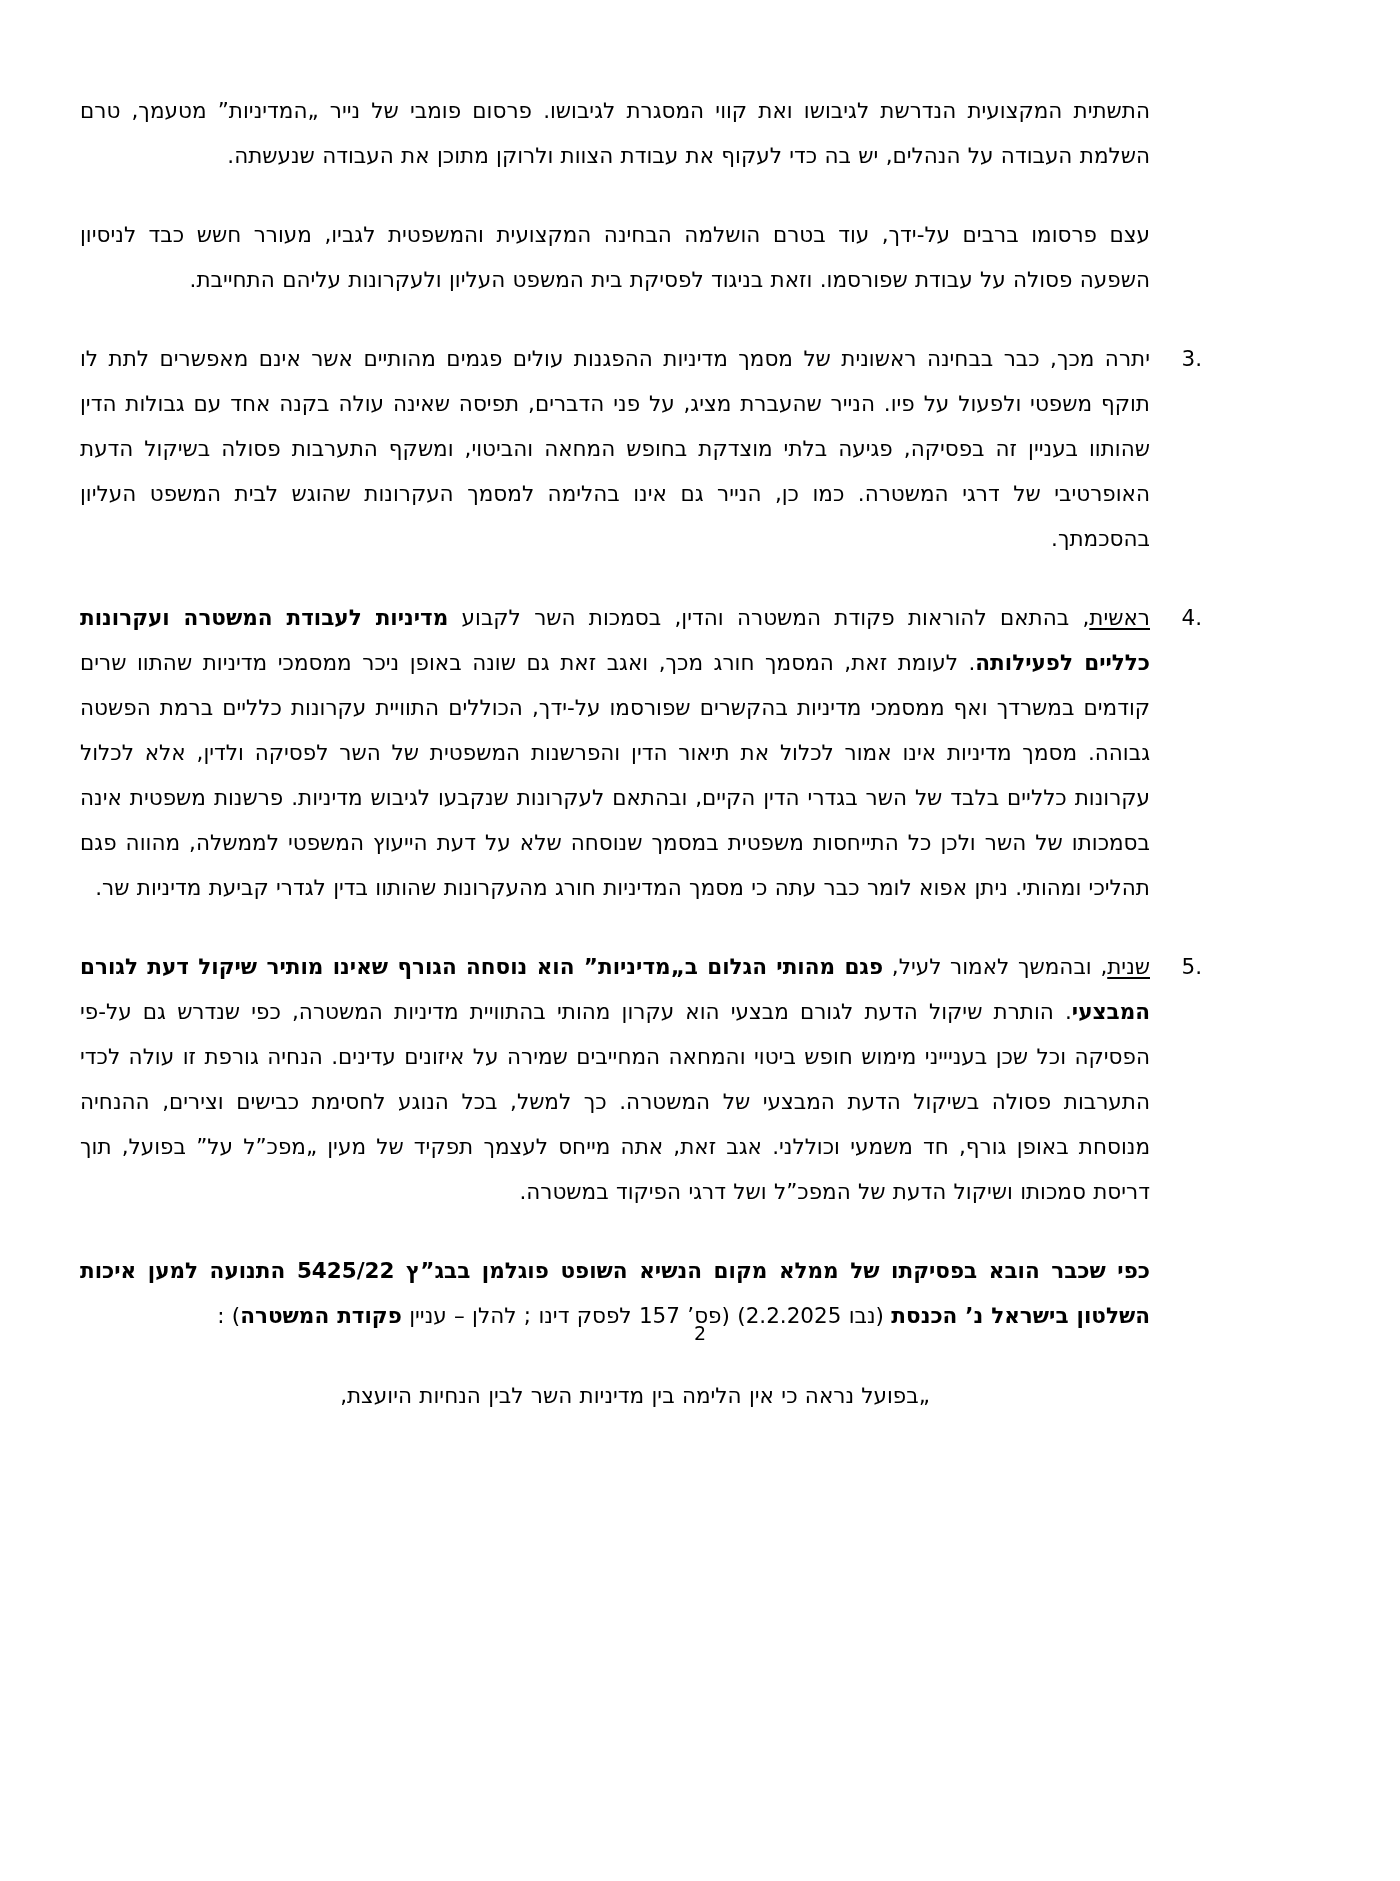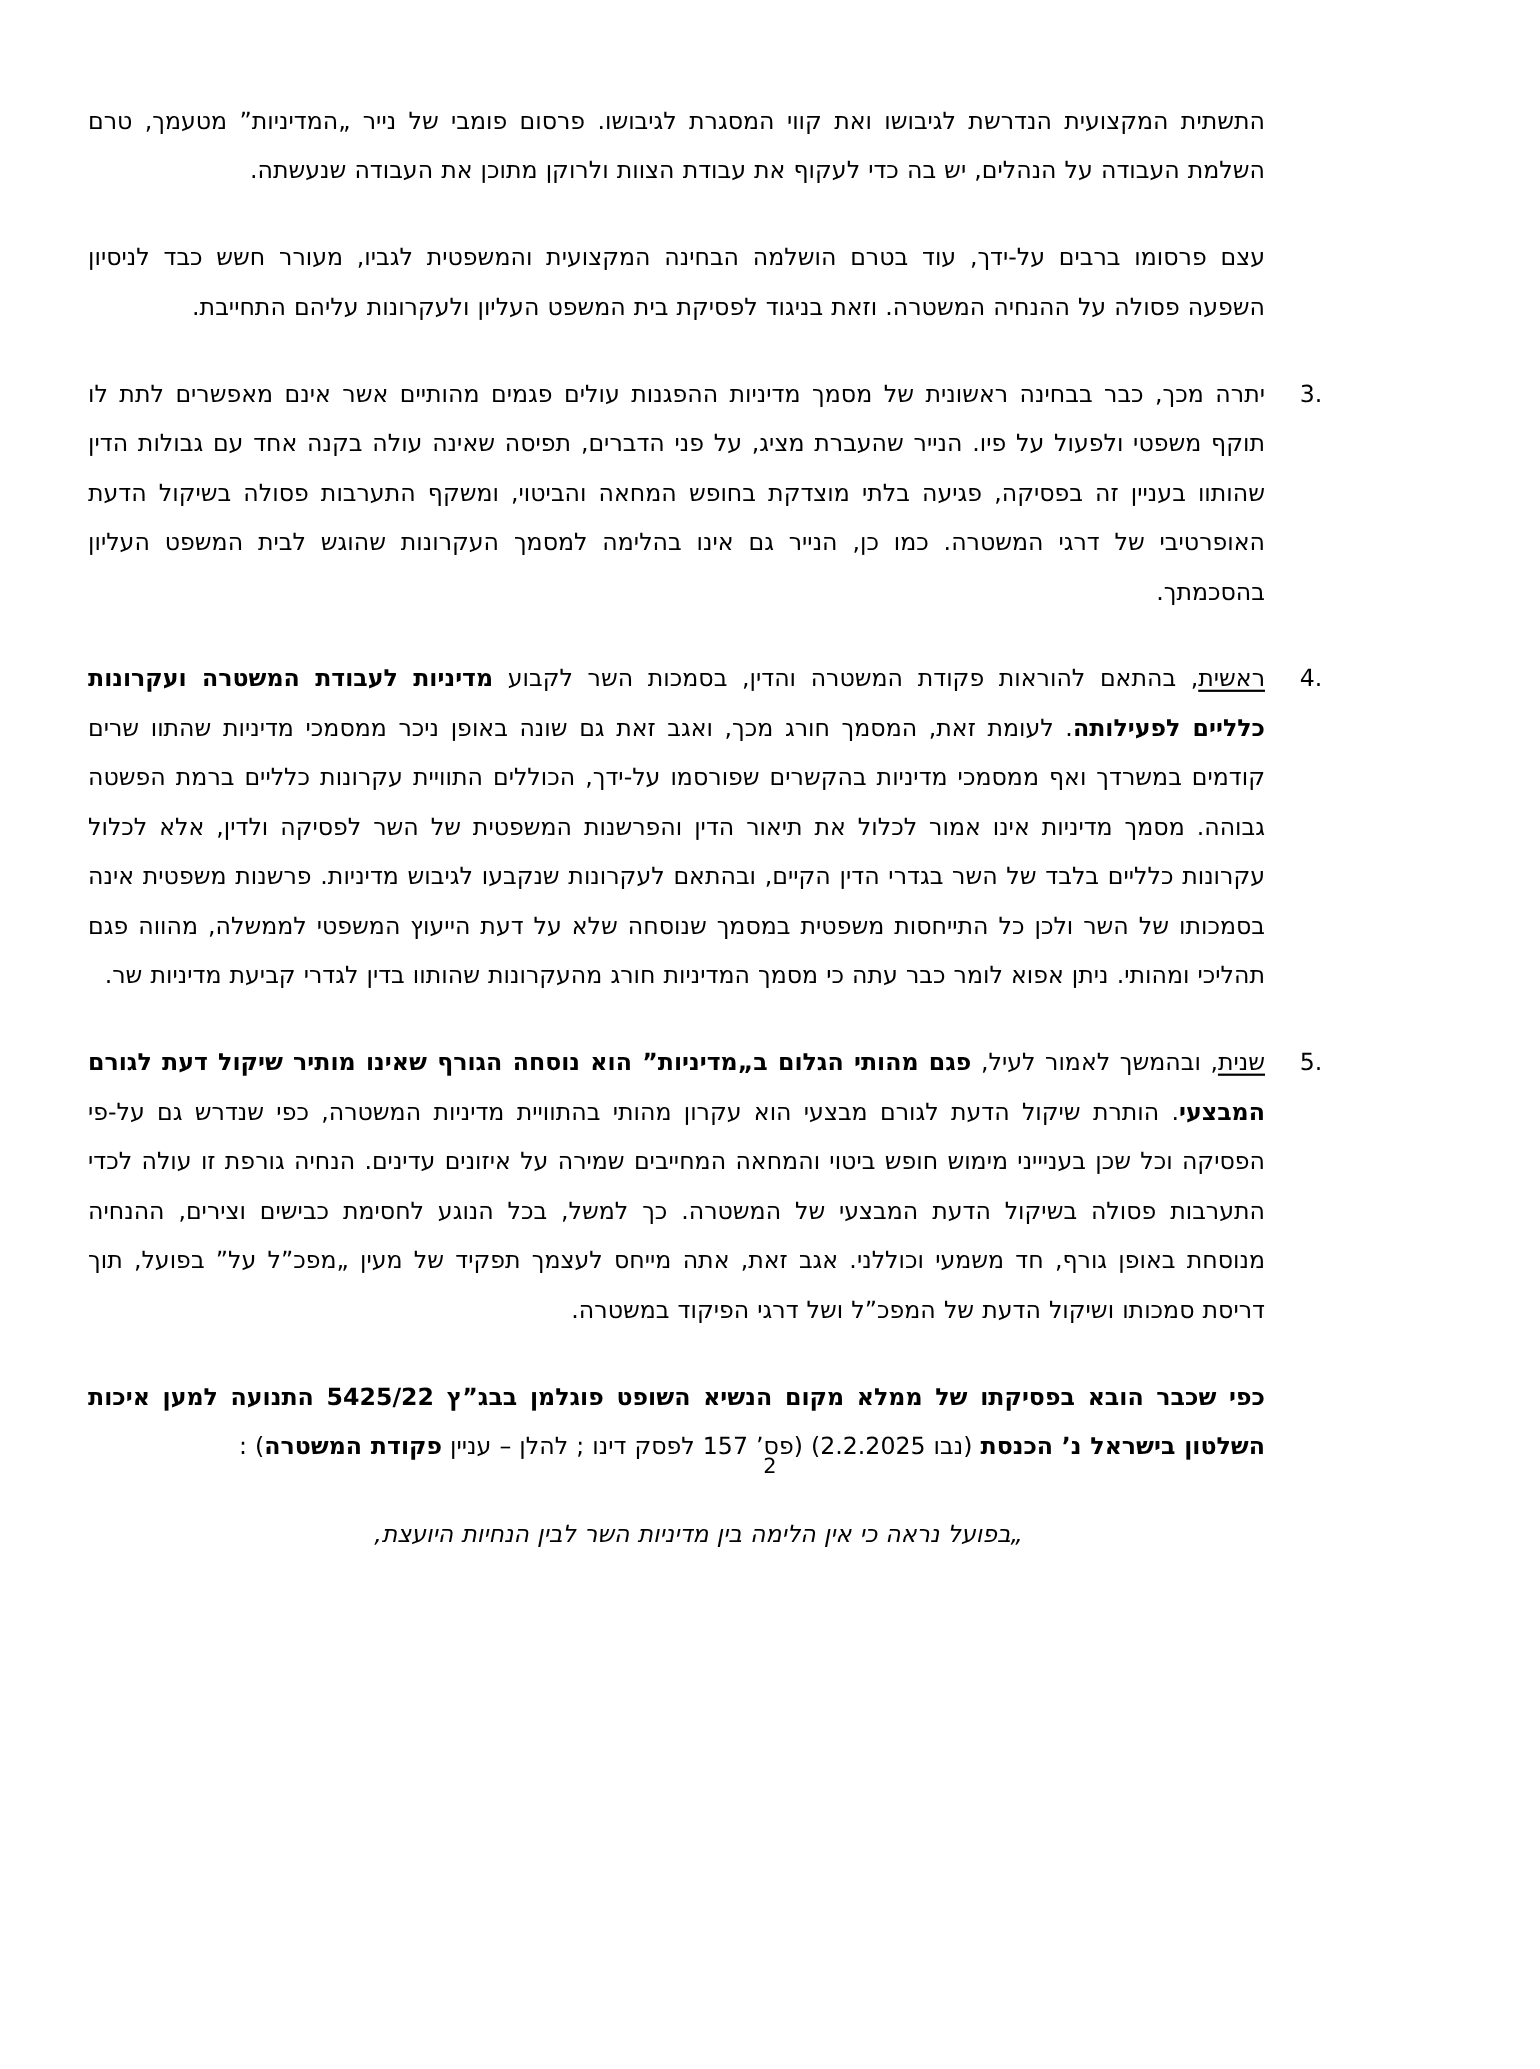--- a/index.html
+++ b/index.html
@@ -83,21 +83,21 @@
 
   
   .quote {
     margin: 0;
     direction: rtl;
     text-align: center;
     text-align-last: center;
     padding: 0 120px 0 160px;
     line-height: 44px;
   }
-  .quote .qline { display: block; font-style: italic; }
+  .quote .qline { display: block; }
 
   
   .page-number {
     position: absolute;
     bottom: 6px;
     left: 0;
     right: 0;
     text-align: center;
     font-size: 19px;
     direction: ltr;
@@ -105,21 +105,21 @@
 </style>
 </head>
 <body>
 
 <div id="page">
 
   <div class="doc-body">
 
     <p class="para">התשתית המקצועית הנדרשת לגיבושו ואת קווי המסגרת לגיבושו. פרסום פומבי של נייר „המדיניות” מטעמך, טרם השלמת העבודה על הנהלים, יש בה כדי לעקוף את עבודת הצוות ולרוקן מתוכן את העבודה שנעשתה.</p>
 
-    <p class="para">עצם פרסומו ברבים על-ידך, עוד בטרם הושלמה הבחינה המקצועית והמשפטית לגביו, מעורר חשש כבד לניסיון השפעה פסולה על ההנחיה המשטרה. וזאת בניגוד לפסיקת בית המשפט העליון ולעקרונות עליהם התחייבת.</p>
+    <p class="para">עצם פרסומו ברבים על-ידך, עוד בטרם הושלמה הבחינה המקצועית והמשפטית לגביו, מעורר חשש כבד לניסיון השפעה פסולה על עבודת שפורסמו. וזאת בניגוד לפסיקת בית המשפט העליון ולעקרונות עליהם התחייבת.</p>
 
     <div class="numbered">
       <span class="num">3.</span>
       <span class="ntext">יתרה מכך, כבר בבחינה ראשונית של מסמך מדיניות ההפגנות עולים פגמים מהותיים אשר אינם מאפשרים לתת לו תוקף משפטי ולפעול על פיו. הנייר שהעברת מציג, על פני הדברים, תפיסה שאינה עולה בקנה אחד עם גבולות הדין שהותוו בעניין זה בפסיקה, פגיעה בלתי מוצדקת בחופש המחאה והביטוי, ומשקף התערבות פסולה בשיקול הדעת האופרטיבי של דרגי המשטרה. כמו כן, הנייר גם אינו בהלימה למסמך העקרונות שהוגש לבית המשפט העליון בהסכמתך.</span>
     </div>
 
     <div class="numbered">
       <span class="num">4.</span>
       <span class="ntext">
         <span class="bu">ראשית</span><span>, בהתאם להוראות פקודת המשטרה והדין, בסמכות השר לקבוע </span><b>מדיניות לעבודת המשטרה ועקרונות כלליים לפעילותה</b><span>. לעומת זאת, המסמך חורג מכך, ואגב זאת גם שונה באופן ניכר ממסמכי מדיניות שהתוו שרים קודמים במשרדך ואף ממסמכי מדיניות בהקשרים שפורסמו על-ידך, הכוללים התוויית עקרונות כלליים ברמת הפשטה גבוהה. מסמך מדיניות אינו אמור לכלול את תיאור הדין והפרשנות המשפטית של השר לפסיקה ולדין, אלא לכלול עקרונות כלליים בלבד של השר בגדרי הדין הקיים, ובהתאם לעקרונות שנקבעו לגיבוש מדיניות. פרשנות משפטית אינה בסמכותו של השר ולכן כל התייחסות משפטית במסמך שנוסחה שלא על דעת הייעוץ המשפטי לממשלה, מהווה פגם תהליכי ומהותי. ניתן אפוא לומר כבר עתה כי מסמך המדיניות חורג מהעקרונות שהותוו בדין לגדרי קביעת מדיניות שר.</span>

